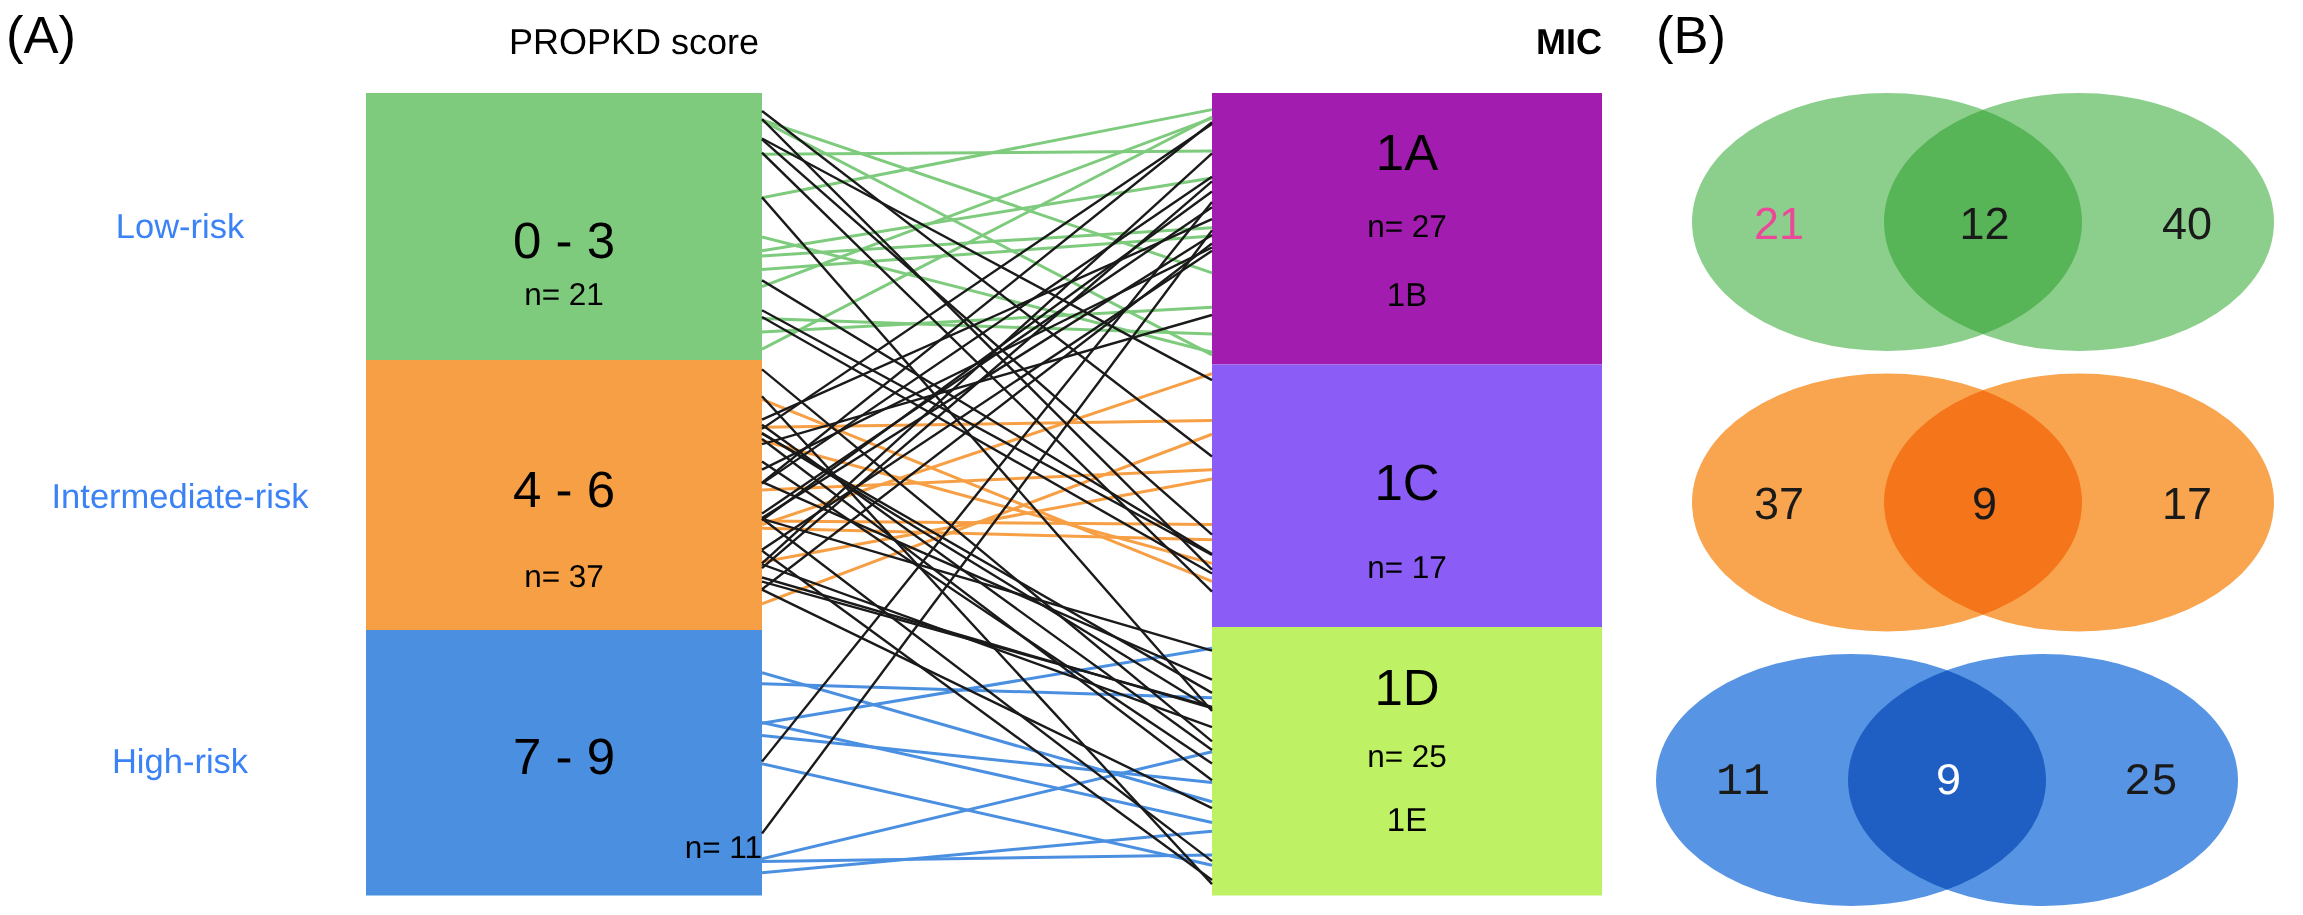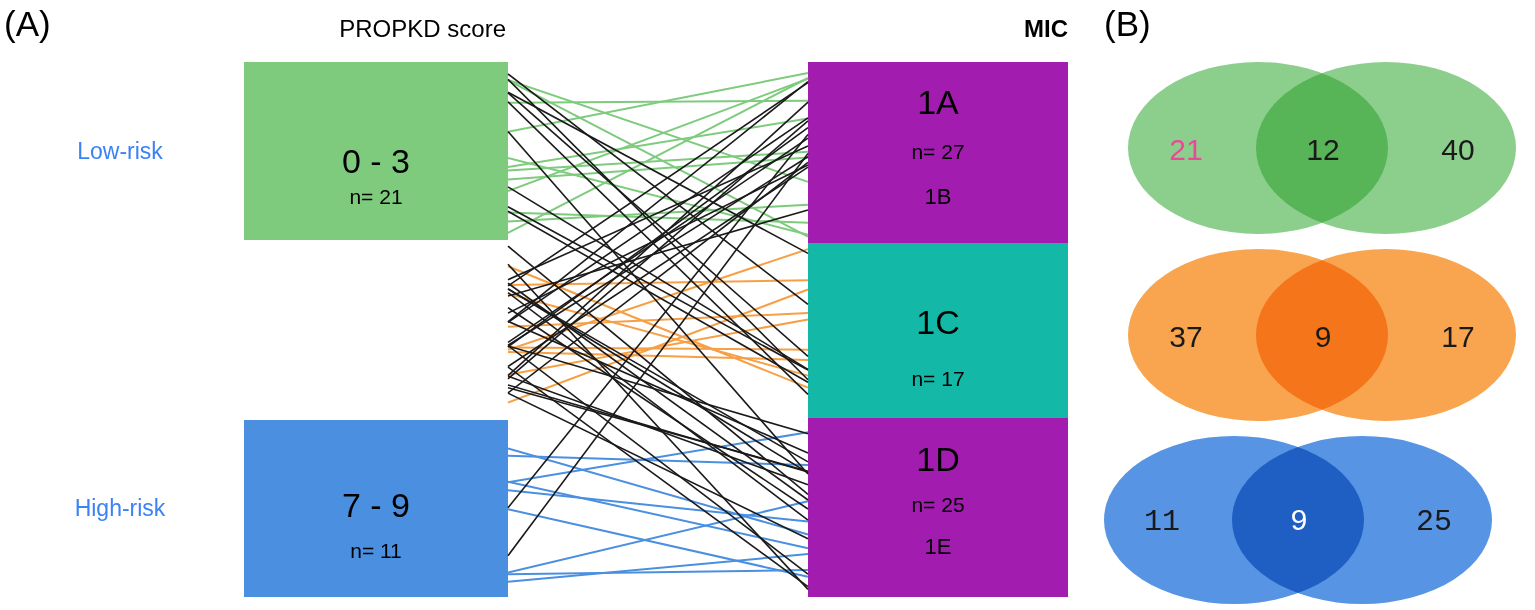--- a/index.html
+++ b/index.html
@@ -34,45 +34,50 @@
 <body>
 
 <div id="fig">
 
   <div class="panel-tag" style="left:4px;top:6px;">(A)</div>
 
   <div class="col-title" style="left:246px;top:14px;width:260px;">PROPKD score</div>
   <div class="col-title" style="left:808px;top:14px;width:260px;font-weight:bold;">MIC</div>
 
   <div class="row-label" style="left:120px;top:151px;">Low-risk</div>
+  <div class="row-label" style="left:120px;top:331px;">Intermediate-risk</div>
   <div class="row-label" style="left:120px;top:508px;">High-risk</div>
 
   <div class="bar-seg" style="left:244px;top:62px;width:264px;height:178px;background:#7ecb7e;">
     <div class="seg-main" style="top:62px;margin-top:20px;">0 - 3</div>
     <div class="seg-n" style="top:124px;">n= 21</div>
   </div>
 
+  <div class="bar-seg" style="left:244px;top:240px;width:264px;height:180px;background:#f79f45;">
+    <div class="seg-main" style="top:70px;">4 - 6</div>
+    <div class="seg-n" style="top:134px;">n= 37</div>
+  </div>
 
   <div class="bar-seg" style="left:244px;top:420px;width:264px;height:177px;background:#4a8fe0;">
     <div class="seg-main" style="top:68px;">7 - 9</div>
-    <div class="seg-n" style="top:120px;">n= 11</div>
+    <div class="seg-n" style="top:135px;text-align:right;">n= 11</div>
   </div>
 
   <div class="bar-seg" style="left:808px;top:62px;width:260px;height:181px;background:#a21caf;">
     <div class="seg-main" style="top:23px;">1A</div>
     <div class="seg-n" style="top:79px;">n= 27</div>
     <div class="seg-main2" style="top:118px;">1B</div>
   </div>
 
-  <div class="bar-seg" style="left:808px;top:243px;width:260px;height:175px;background:#14b8a6;">
+  <div class="bar-seg" style="left:808px;top:243px;width:260px;height:175px;background:#8b5cf6;">
     <div class="seg-main" style="top:62px;">1C</div>
     <div class="seg-n" style="top:125px;">n= 17</div>
   </div>
 
-  <div class="bar-seg" style="left:808px;top:418px;width:260px;height:179px;background:#a21caf;">
+  <div class="bar-seg" style="left:808px;top:418px;width:260px;height:179px;background:#bef264;">
     <div class="seg-main" style="top:24px;">1D</div>
     <div class="seg-n" style="top:76px;">n= 25</div>
     <div class="seg-main2" style="top:112px;">1E</div>
   </div>
 
   <svg class="links" width="1535" height="610">
     <g id="link-group" shape-rendering="geometricPrecision">
         <line x1="508" y1="167.1" x2="808" y2="118.6" stroke="#7ecb7e" stroke-width="2"></line>
         <line x1="508" y1="158.0" x2="808" y2="234.8" stroke="#7ecb7e" stroke-width="2"></line>
         <line x1="508" y1="179.6" x2="808" y2="157.4" stroke="#7ecb7e" stroke-width="2"></line>

